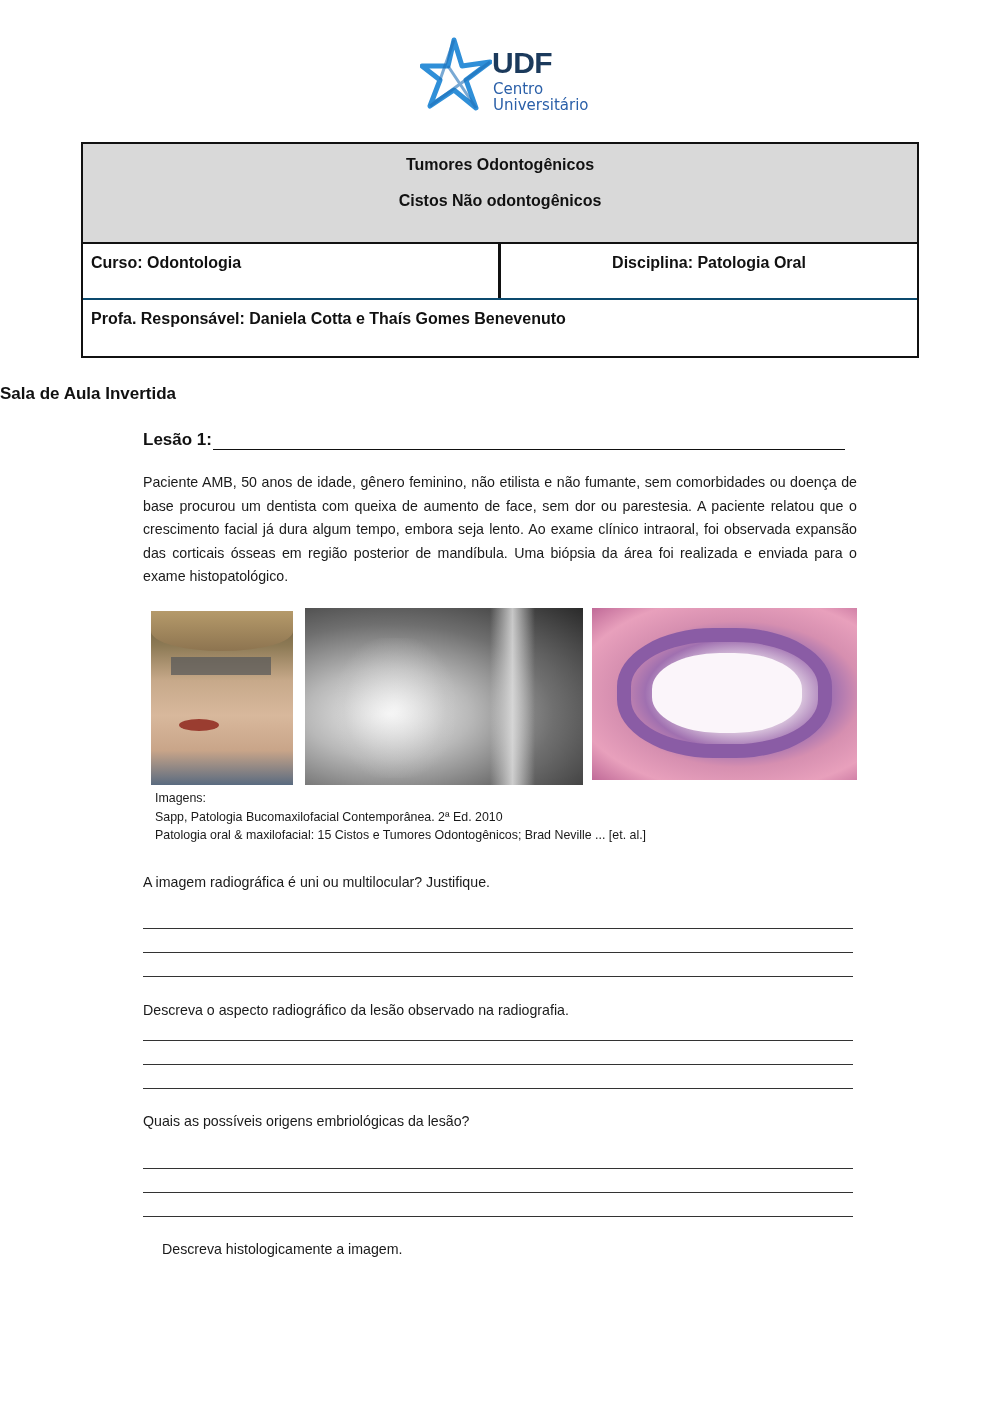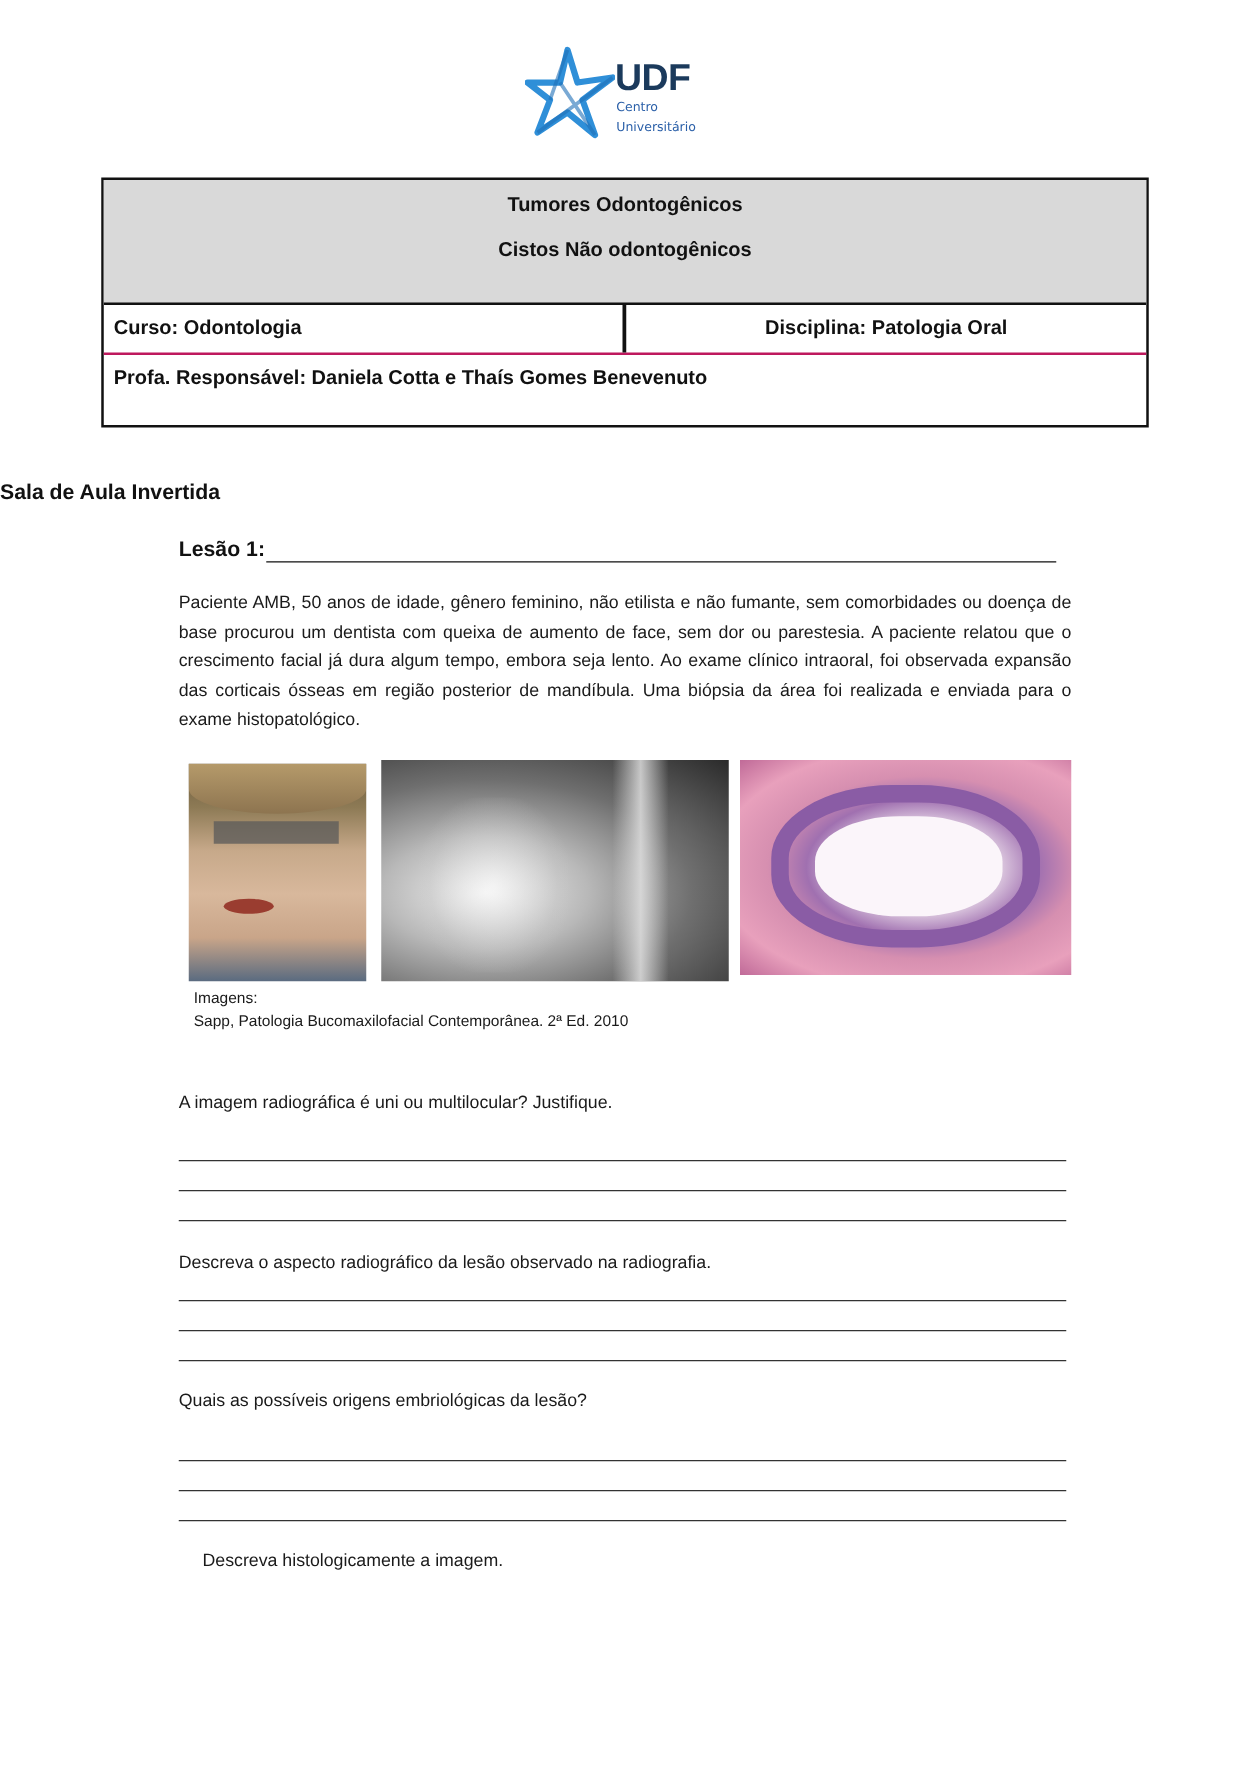--- a/index.html
+++ b/index.html
@@ -32,21 +32,21 @@
       font-weight: bold;
       font-size: 30px;
       letter-spacing: -0.5px;
       color: #1b3a5c;
       line-height: 1;
     }
     .logo .sub {
       position: absolute;
       left: 73px;
       font-family: "DejaVu Sans", sans-serif;
-      font-size: 10px;
+      font-size: 15px;
       color: #2a5fa8;
       line-height: 1;
     }
     .logo .sub1 { top: 46px; }
     .logo .sub2 { top: 62px; }
 
     
     .header-table {
       position: absolute;
       left: 81px;
@@ -61,22 +61,22 @@
       border-bottom: 2px solid #111;
       text-align: center;
       font-weight: bold;
       font-size: 16px;
       box-sizing: border-box;
     }
     .ht-title .l1 { position: absolute; left: 0; right: 0; top: 12px; }
     .ht-title .l2 { position: absolute; left: 0; right: 0; top: 48px; }
     .ht-row {
       display: flex;
-      height: 40px;
-      border-bottom: 2px solid #be185d;
+      height: 56px;
+      border-bottom: 2px solid #0c4a6e;
       box-sizing: border-box;
     }
     .ht-cell {
       font-weight: bold;
       font-size: 16px;
       padding: 10px 8px;
       box-sizing: border-box;
     }
     .ht-cell.left { width: 418px; border-right: 3px solid #111; }
     .ht-cell.right { flex: 1; text-align: center; }
@@ -245,20 +245,21 @@
   <div class="xray-spine"></div>
 </div>
 <div class="fig fig-histo">
   <div class="histo-ring"></div>
   <div class="histo-lumen"></div>
 </div>
 
 <div class="caption">
   <div>Imagens:</div>
   <div>Sapp, Patologia Bucomaxilofacial Contemporânea. 2ª Ed. 2010</div>
+  <div>Patologia oral &amp; maxilofacial:  15 Cistos e Tumores Odontogênicos; Brad Neville ... [et. al.]</div>
 </div>
 
 <div class="question" style="top:874px;">A imagem radiográfica é uni ou multilocular? Justifique.</div>
 <div class="answer-line" style="top:928px;"></div>
 <div class="answer-line" style="top:952px;"></div>
 <div class="answer-line" style="top:976px;"></div>
 
 <div class="question" style="top:1002px;">Descreva o aspecto radiográfico da lesão observado na radiografia.</div>
 <div class="answer-line" style="top:1040px;"></div>
 <div class="answer-line" style="top:1064px;"></div>

